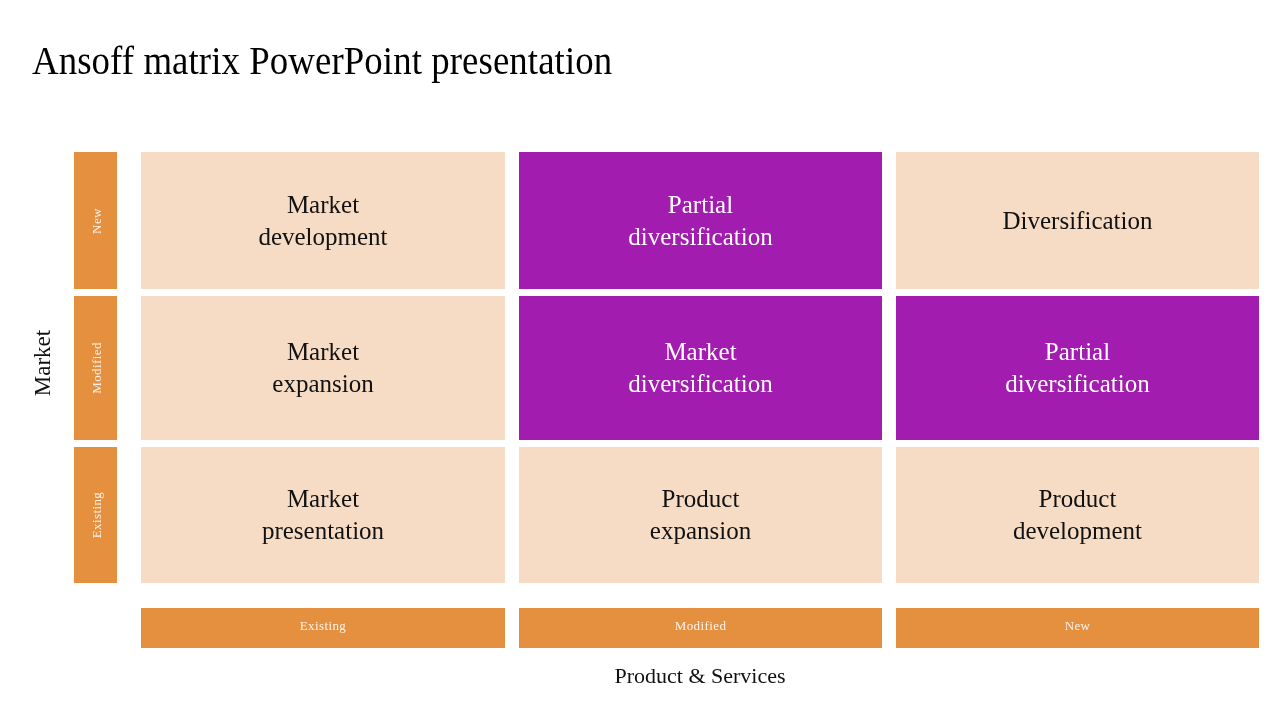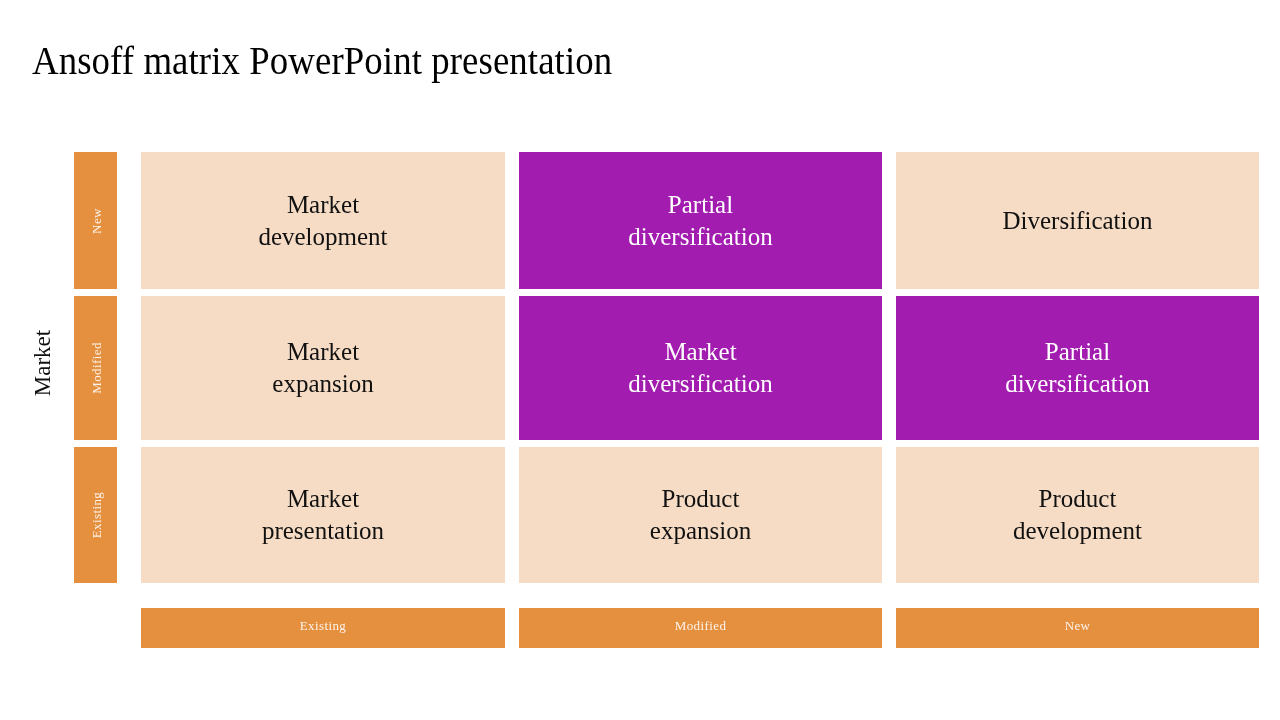--- a/index.html
+++ b/index.html
@@ -198,14 +198,15 @@
   <div class="col-label" style="left:141px;width:364px;">
     <span class="col-label-text">Existing</span>
   </div>
   <div class="col-label" style="left:519px;width:363px;">
     <span class="col-label-text">Modified</span>
   </div>
   <div class="col-label" style="left:896px;width:363px;">
     <span class="col-label-text">New</span>
   </div>
 
+  <div id="x-axis-title">Product &amp; Services</div>
 
 </div>
 
 </body></html>

